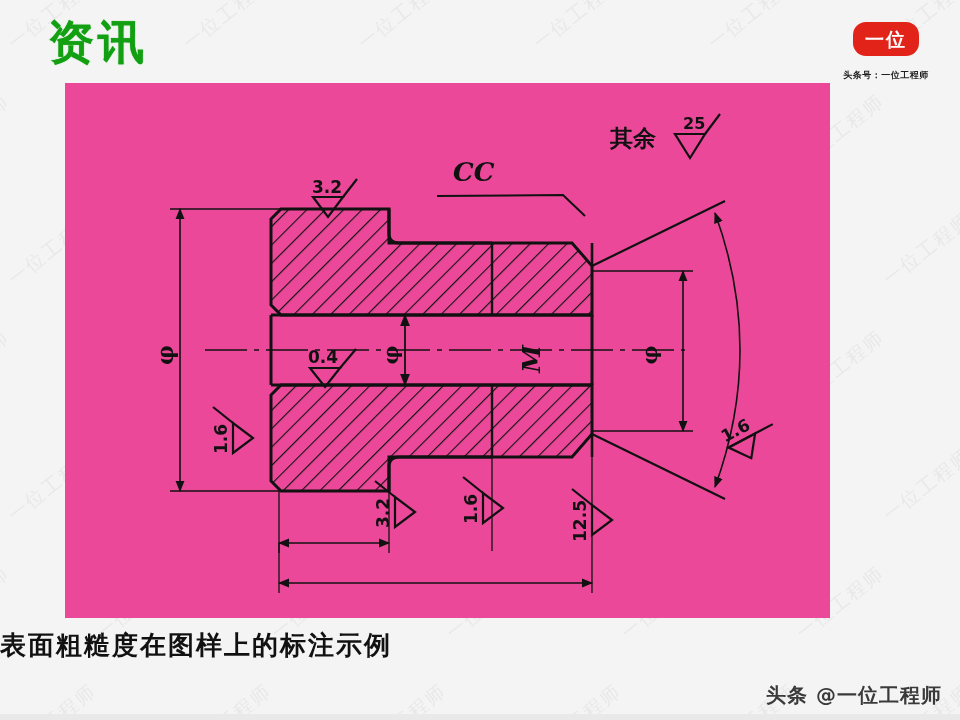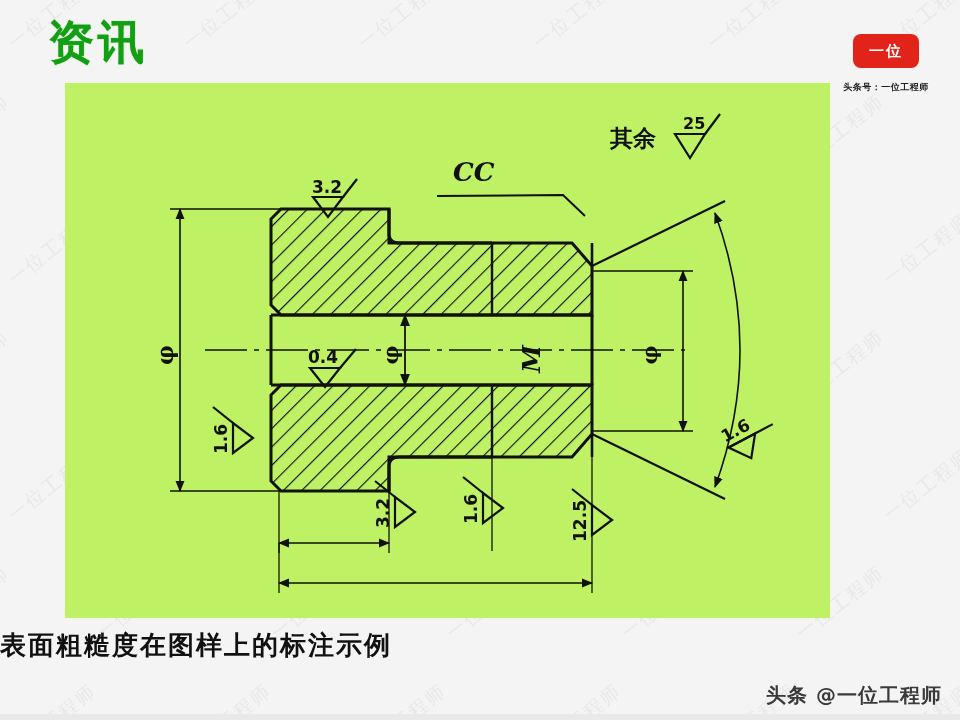--- a/index.html
+++ b/index.html
@@ -27,34 +27,34 @@
   #page-title{
     position:absolute;left:48px;top:12px;
     font-family:"DejaVu Sans", sans-serif;
     font-size:46px;font-weight:700;color:#12a012;
     letter-spacing:4px;
     text-shadow:0 0 1px #12a012;
   }
   #brand{position:absolute;right:14px;top:22px;width:120px;text-align:center;}
   #brand-logo{
     width:66px;height:34px;background:#e2231a;color:#fff;
-    margin:12px auto;border-radius:8px;
-    font-family:"DejaVu Sans", sans-serif;
-    font-size:15px;font-weight:700;line-height:34px;letter-spacing:2px;
+    margin:0 auto;border-radius:13px;
+    font-family:"DejaVu Sans", sans-serif;
+    font-size:19px;font-weight:700;line-height:34px;letter-spacing:2px;
   }
   #brand-sub{
     margin-top:13px;color:#1f1f1f;
     font-family:"DejaVu Sans", sans-serif;
     font-size:9px;font-weight:700;letter-spacing:.5px;
   }
 
   
   #drawing-panel{
     position:absolute;left:65px;top:83px;width:765px;height:535px;
-    background:#bef264;
+    background:#ec4899;
   }
   #drawing-svg{display:block;width:765px;height:535px;}
 
   
   #caption{
     position:absolute;left:0;top:628px;width:960px;text-align:left;
     font-family:"DejaVu Serif","Liberation Serif",serif;
     font-size:26px;font-weight:700;color:#111;letter-spacing:2px;
   }
 

